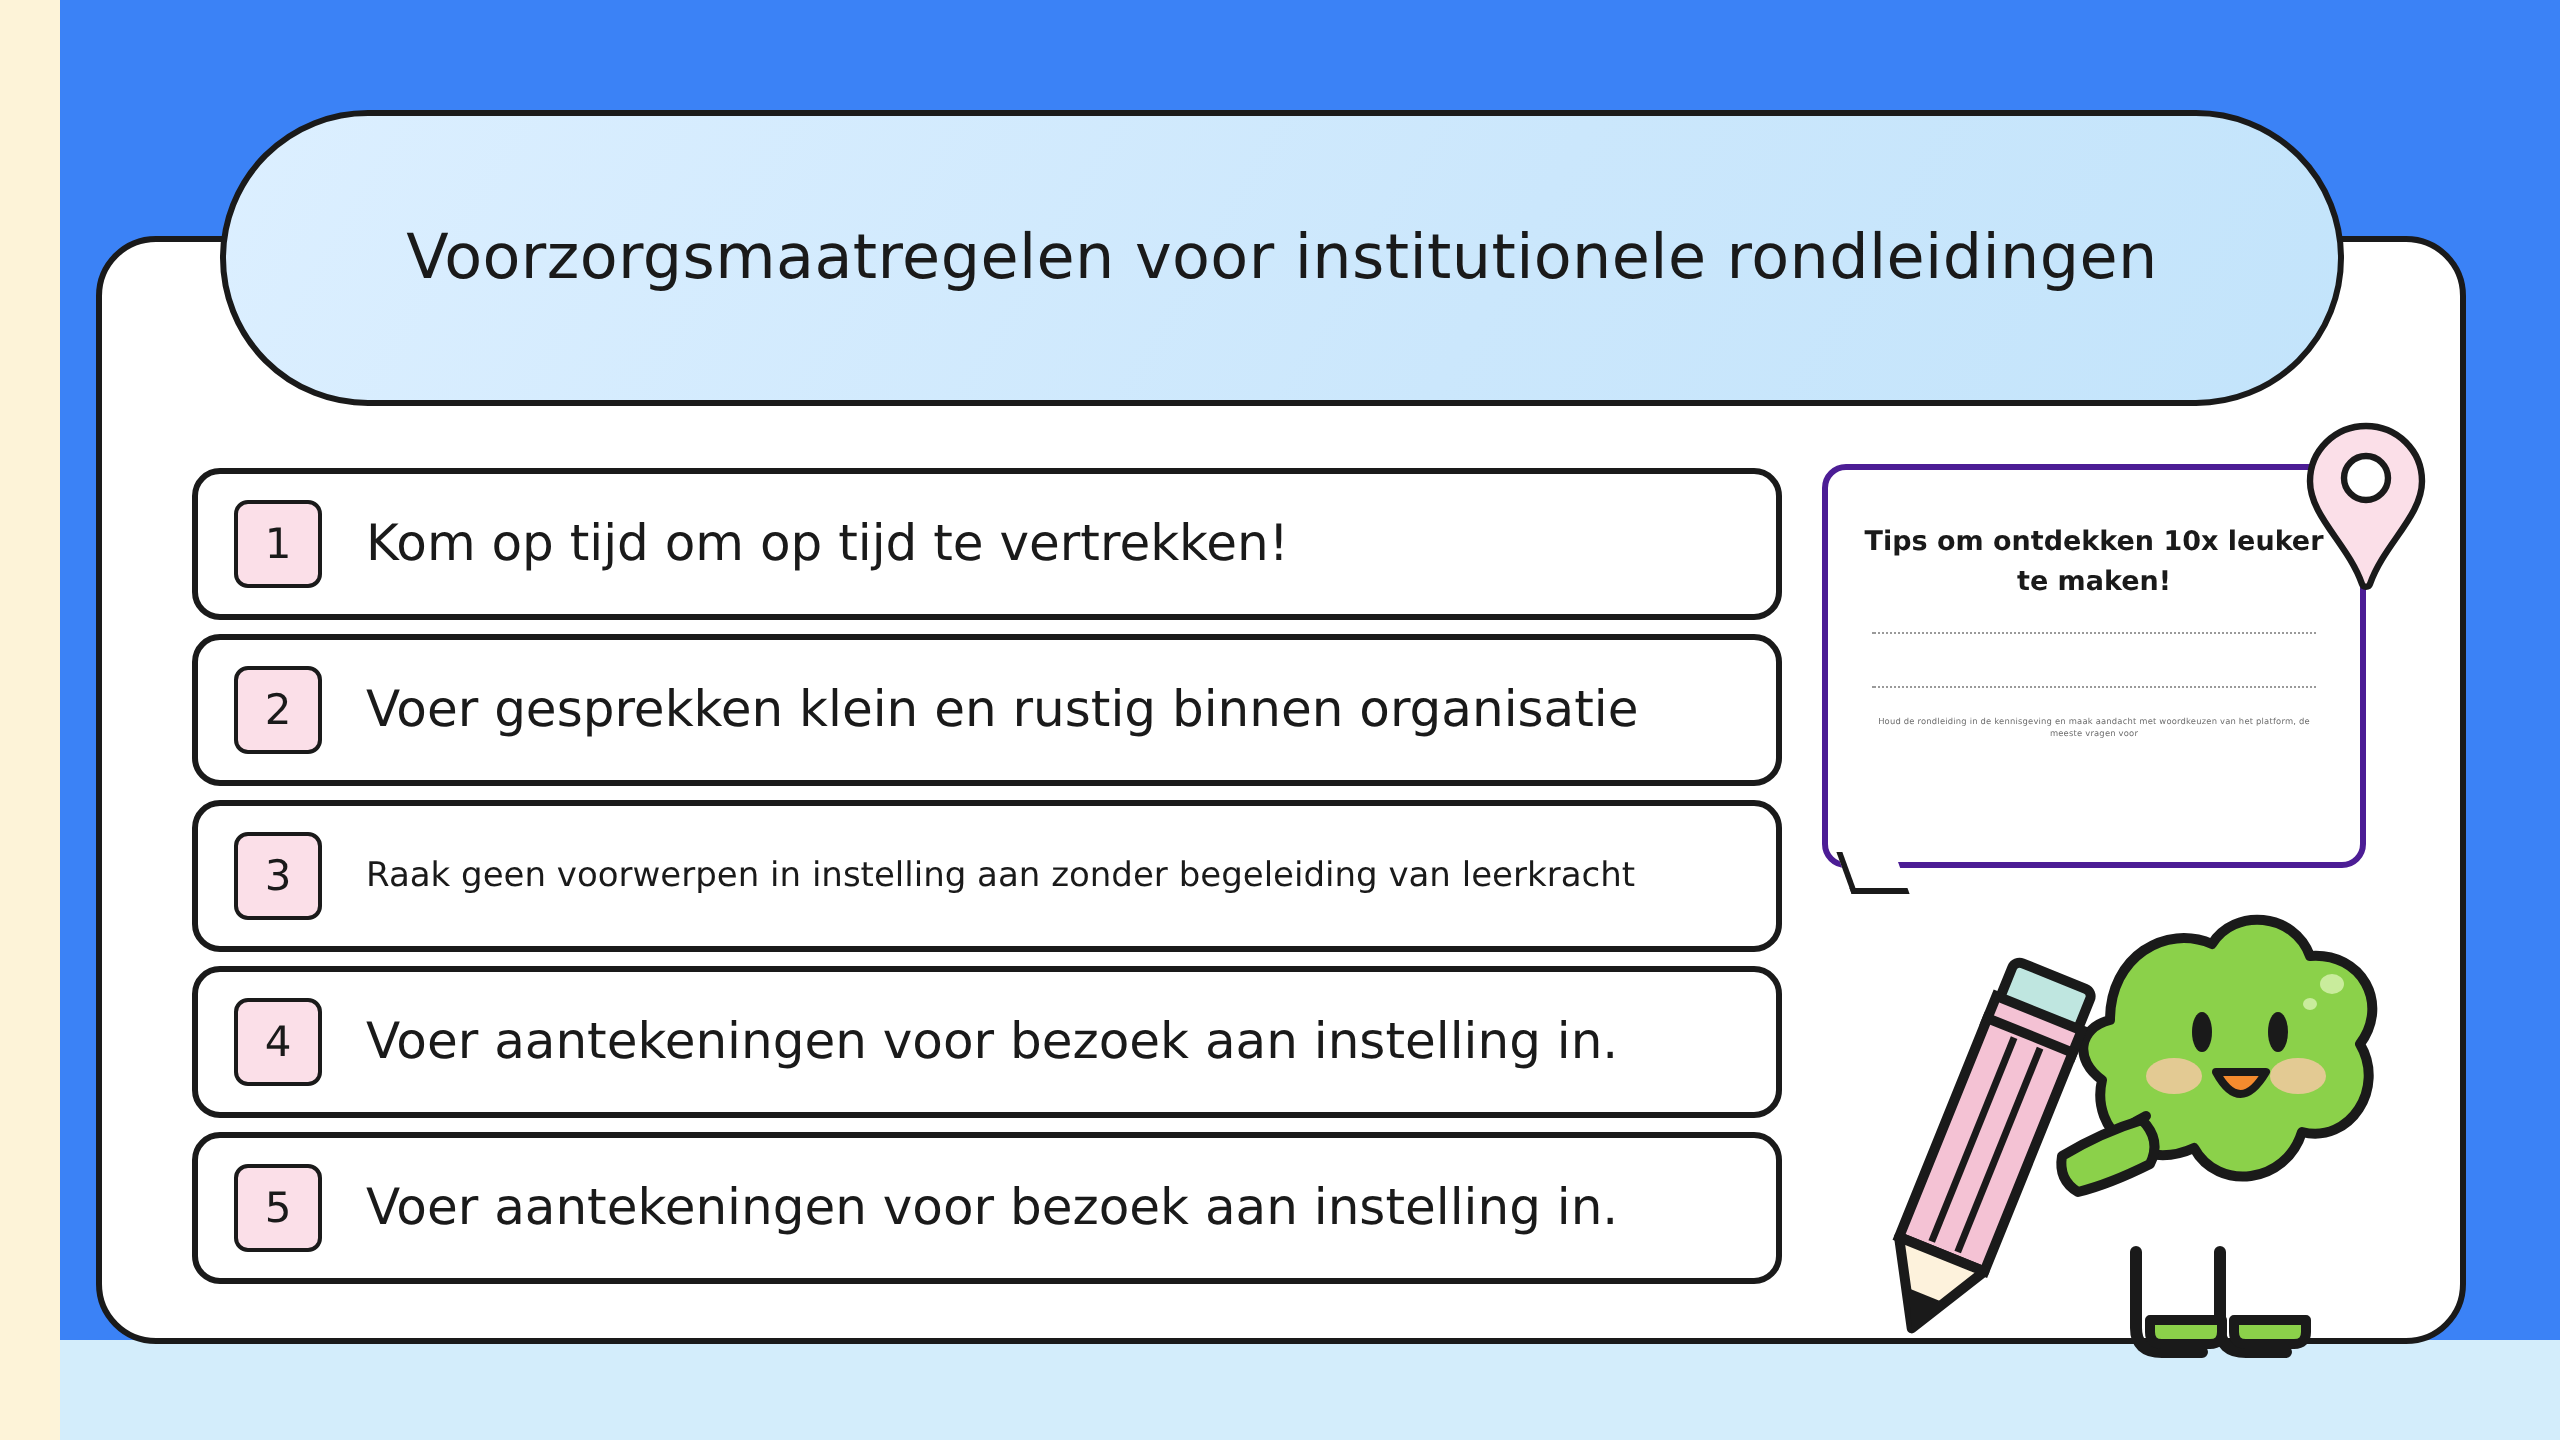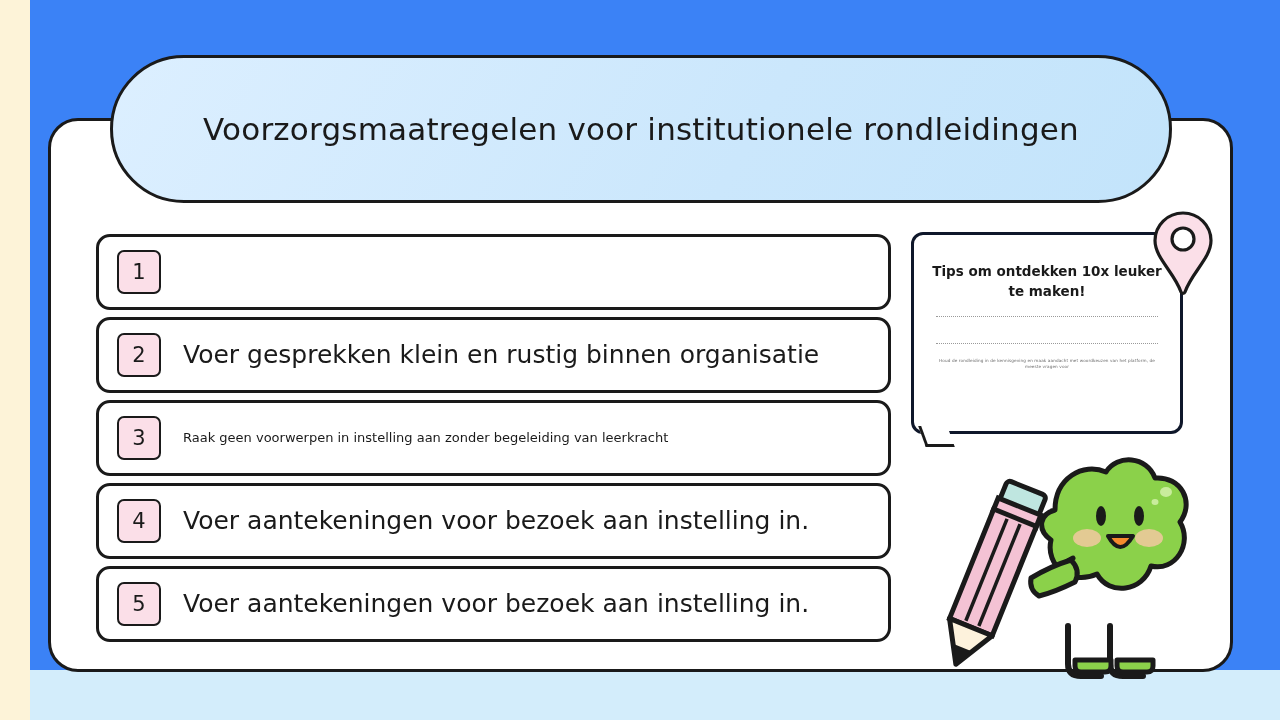--- a/index.html
+++ b/index.html
@@ -122,32 +122,32 @@
     color: #1a1a1a;
     flex: 0 0 auto;
   }
   .row-text {
     margin-left: 22px;
     font-size: 25px;
     color: #1a1a1a;
     line-height: 1.1;
   }
   .row-text.small {
-    font-size: 13px;
+    font-size: 17px;
   }
 
   
   .note {
     position: absolute;
     left: 911px;
     top: 232px;
     width: 272px;
     height: 202px;
     background: #ffffff;
-    border: 3px solid #0f172a;
+    border: 3px solid #4c1d95;
     border-radius: 12px;
     box-sizing: border-box;
     padding: 26px 18px 0 18px;
   }
   .note-title {
     font-size: 13.5px;
     color: #1a1a1a;
     text-align: center;
     line-height: 1.5;
     font-weight: bold;
@@ -212,20 +212,21 @@
   <div class="card"></div>
 
   <div class="title-pill">
     <div class="title-text">Voorzorgsmaatregelen voor institutionele rondleidingen</div>
   </div>
 
   <div class="list">
 
     <div class="row">
       <div class="num-box">1</div>
+      <div class="row-text">Kom op tijd om op tijd te vertrekken!</div>
     </div>
 
     <div class="row">
       <div class="num-box">2</div>
       <div class="row-text">Voer gesprekken klein en rustig binnen organisatie</div>
     </div>
 
     <div class="row">
       <div class="num-box">3</div>
       <div class="row-text small">Raak geen voorwerpen in instelling aan zonder begeleiding van leerkracht</div>

